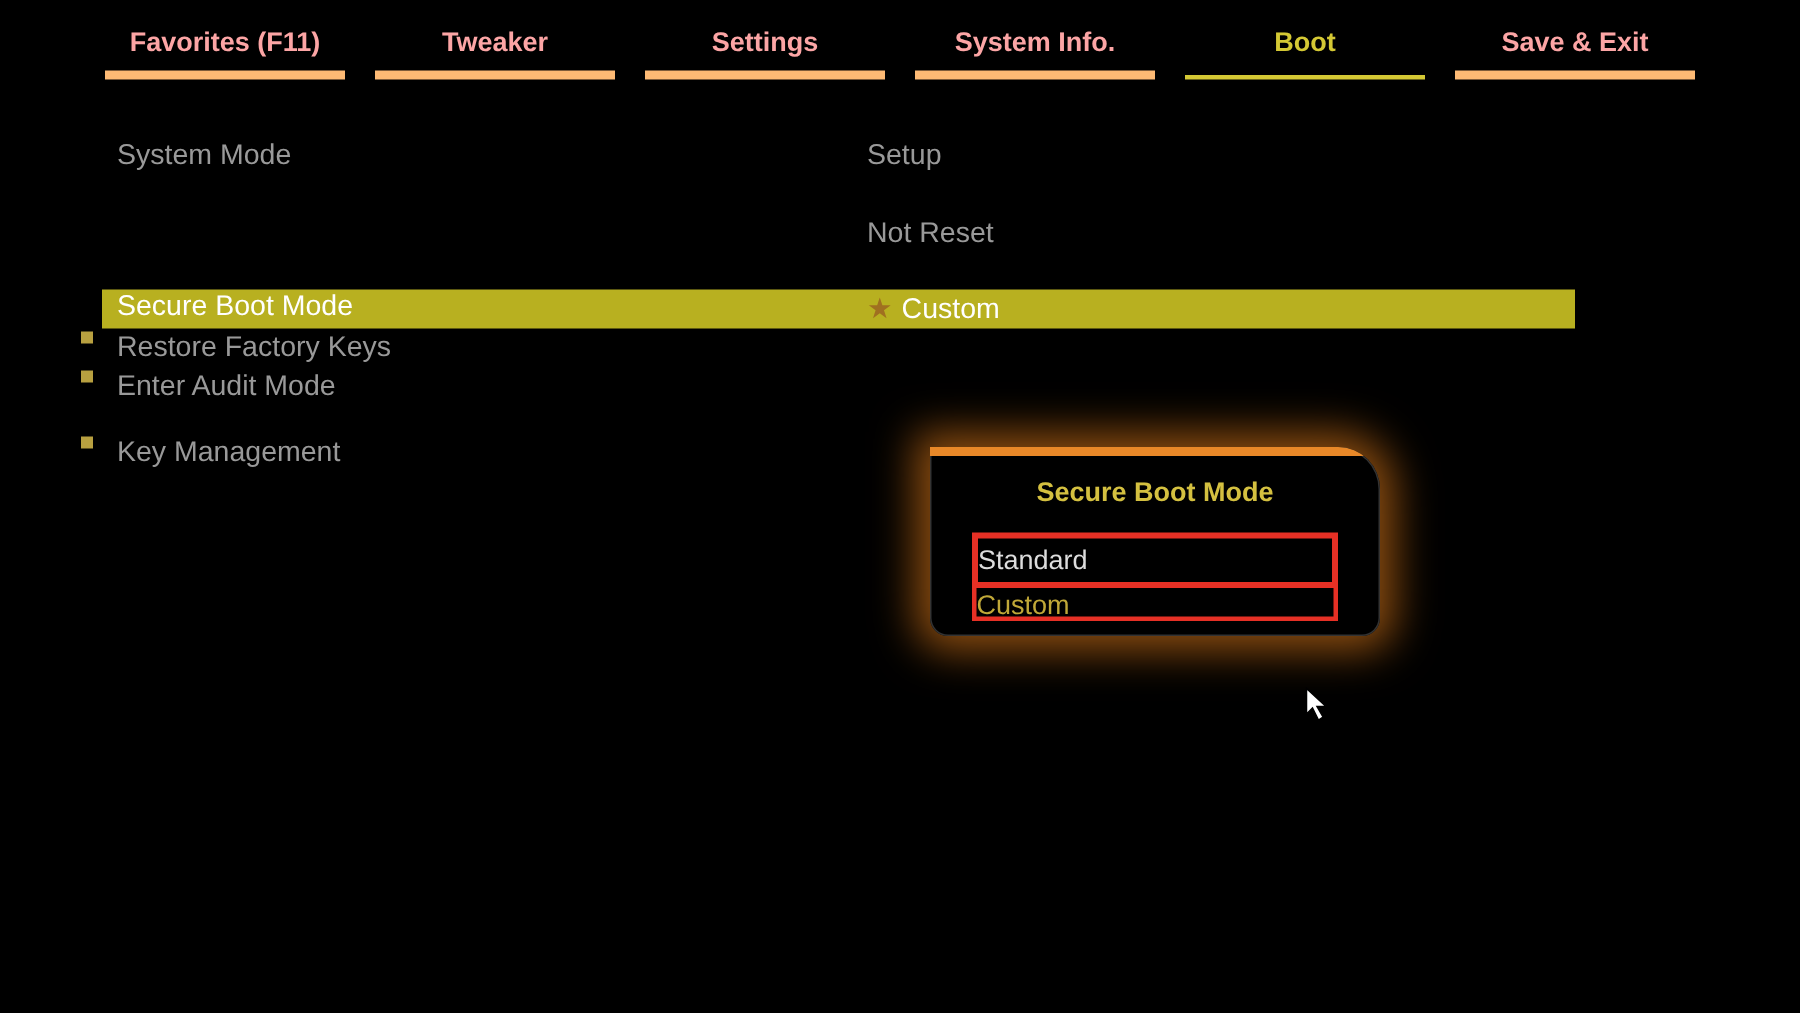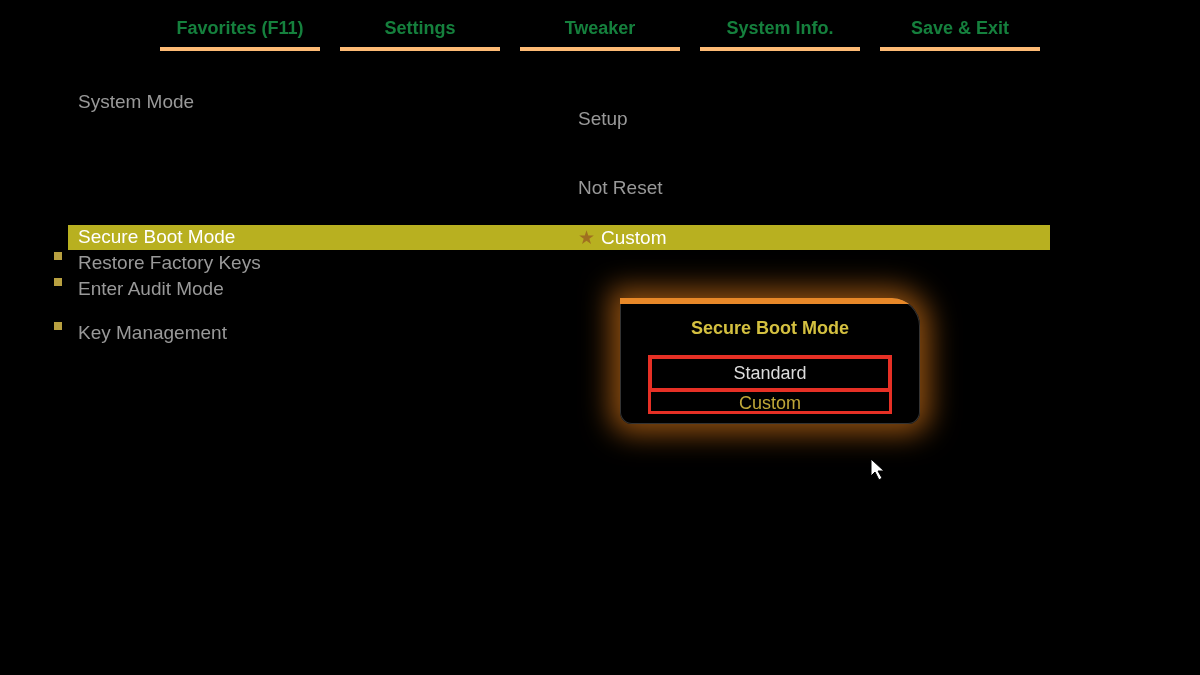--- a/index.html
+++ b/index.html
@@ -12,24 +12,24 @@
       overflow: hidden;
       position: relative;
     }
     .tab-bar {
       display: flex;
       gap: 20px;
       padding: 18px 0 0 0;
       justify-content: center;
     }
     .tab {
-      color: #15803d;
+      color: #fca5a5;
       font-size: 18px;
       padding: 0 12px 8px 12px;
-      border-bottom: 4px solid #fdba74;
+      border-bottom: 6px solid #fdba74;
       width: 160px;
       text-align: center;
       font-weight: bold;
       cursor: pointer;
     }
     .tab.active {
       color: #d4c834;
       border-bottom: 3px solid #d4c834;
     }
     .content {
@@ -39,21 +39,20 @@
       display: flex;
       font-size: 19px;
       color: #999;
       margin-bottom: 4px;
     }
     .setting-label {
       width: 500px;
     }
     .setting-value {
       flex: 1;
-      margin-top: 17px;
     }
     .spacer { height: 22px; }
     .highlighted-row {
       display: flex;
       background: #b8b020;
       color: #fff;
       font-size: 19px;
       padding: 1px 0;
       margin-left: -10px;
       margin-right: 100px;
@@ -109,21 +108,20 @@
       text-align: center;
       padding: 14px 0 16px 0;
       font-weight: bold;
     }
     .popup-options {
       padding: 0 28px 6px 28px;
     }
     .popup-option {
       color: #ccc;
       font-size: 18px;
-      text-align: center;
       padding: 4px 0;
       cursor: pointer;
       position: relative;
     }
     .popup-option.selected {
       border: 4px solid #e63025;
       color: #ddd;
     }
     .popup-option.custom {
       color: #c0a838;
@@ -138,23 +136,24 @@
       position: absolute;
       left: 870px;
       top: 458px;
     }
   </style>
 </head>
 <body>
 
 <div class="tab-bar">
   <div class="tab">Favorites (F11)</div>
+  <div class="tab">Tweaker</div>
   <div class="tab">Settings</div>
-  <div class="tab">Tweaker</div>
   <div class="tab">System Info.</div>
+  <div class="tab active">Boot</div>
   <div class="tab">Save &amp; Exit</div>
 </div>
 
 <div class="content">
   <div class="setting-row">
     <div class="setting-label">System Mode</div>
     <div class="setting-value">Setup</div>
   </div>
   <div class="spacer"></div>
   <div class="setting-row">

